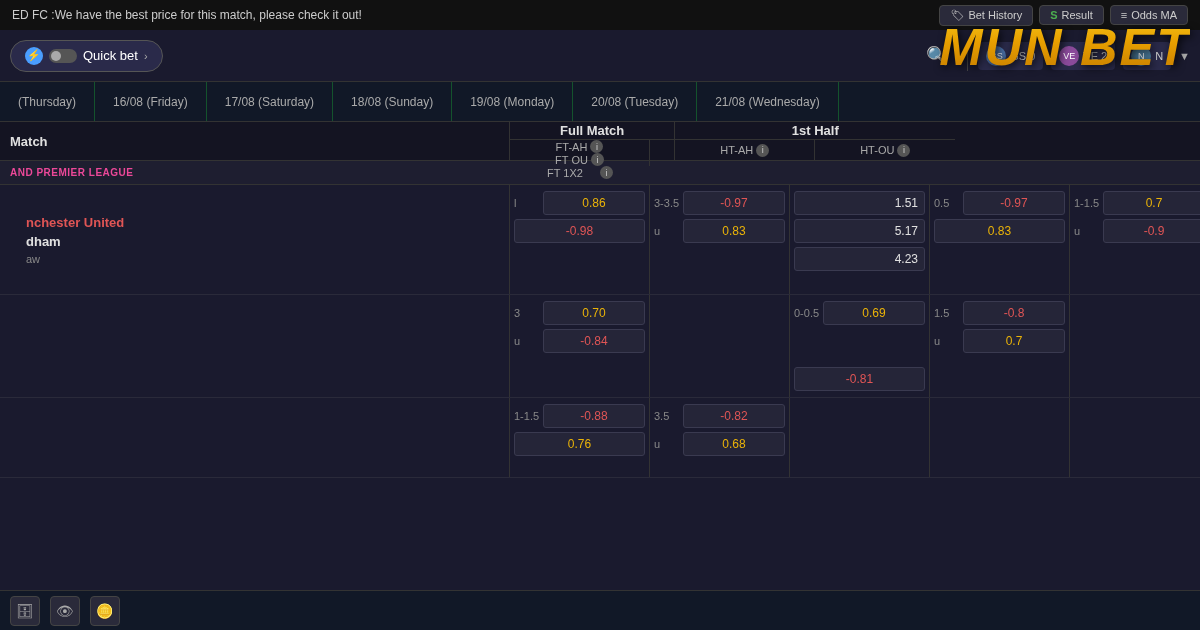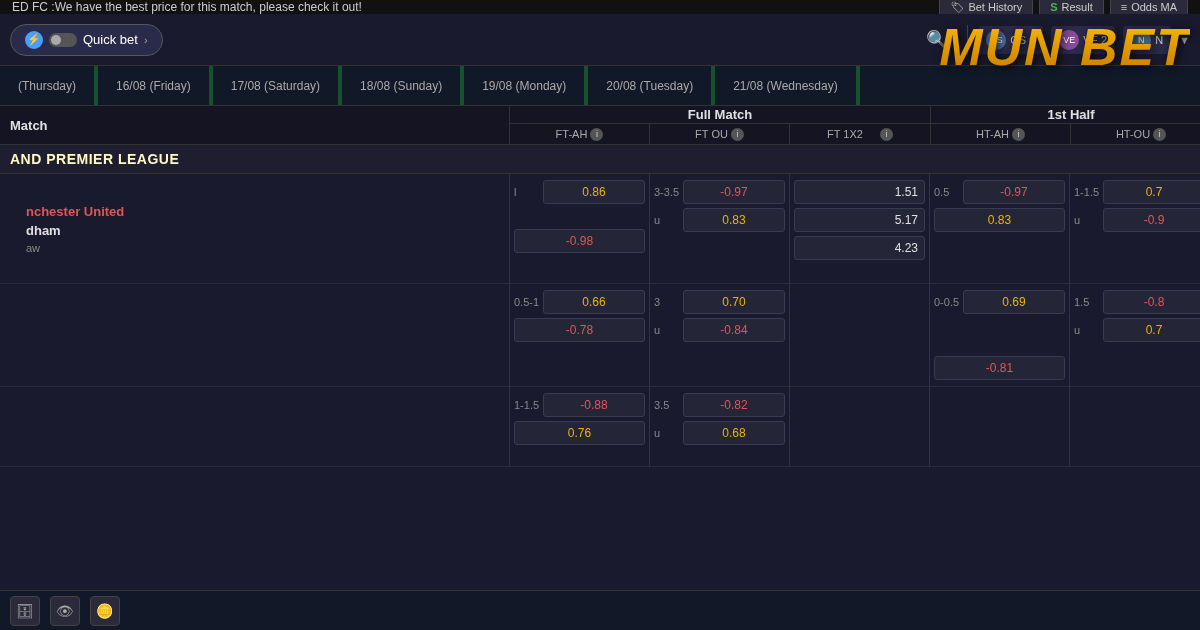--- a/index.html
+++ b/index.html
@@ -12,21 +12,21 @@
       overflow: hidden;
       font-size: 13px;
     }
 
     
     .announcement-bar {
       background: #111;
       color: #ccc;
       padding: 6px 12px;
       font-size: 12px;
-      height: 14px;
+      height: 30px;
       display: flex;
       align-items: center;
       justify-content: space-between;
     }
     .announcement-text {
       flex: 1;
       overflow: hidden;
       white-space: nowrap;
     }
     .top-buttons {
@@ -182,43 +182,43 @@
       overflow-x: hidden;
     }
     .date-tab {
       padding: 0 18px;
       height: 100%;
       display: flex;
       align-items: center;
       font-size: 12px;
       color: #aaa;
       cursor: pointer;
-      border-right: 4px solid #14532d;
+      border-right: 1px solid #14532d;
       white-space: nowrap;
     }
     .info-badge {
       width: 13px;
       height: 13px;
       background: #555;
       border-radius: 50%;
       display: inline-flex;
       align-items: center;
       justify-content: center;
       font-size: 9px;
       color: #ccc;
       cursor: pointer;
     }
 
     
     .league-row {
       background: #1e1e30;
       padding: 6px 10px;
-      font-size: 14px;
+      font-size: 10px;
       font-weight: 700;
-      color: #fef9c3;
+      color: #ec4899;
       border-bottom: 1px solid #333;
       text-transform: uppercase;
       letter-spacing: 0.5px;
     }
 
     .match-row {
       display: flex;
       background: #1a1a2e;
       border-bottom: 1px solid #2a2a3a;
       min-height: 80px;
@@ -390,21 +390,21 @@
   <div class="date-tab">19/08 (Monday)</div>
   <div class="date-tab">20/08 (Tuesday)</div>
   <div class="date-tab">21/08 (Wednesday)</div>
 </div>
 
 <div style="display:flex; background:#141422; border-bottom:1px solid #333;">
   <div style="width:510px;min-width:510px;padding:0 10px;font-size:13px;font-weight:600;color:#e0e0e0;border-right:1px solid #333;height:38px;display:flex;align-items:center;">Match</div>
 
   <div style="display:flex;flex-direction:column;border-right:1px solid #333;">
     <div style="height:18px;display:flex;align-items:center;justify-content:center;font-size:13px;font-weight:700;color:#e0e0e0;border-bottom:1px solid #333;padding:0 50px;">Full Match</div>
-    <div style="display:flex;height:20px;">
+    <div style="display:flex;height:20px;flex-direction:column;">
       <div style="width:140px;min-width:140px;display:flex;align-items:center;justify-content:center;gap:3px;font-size:11px;color:#aaa;border-right:1px solid #333;">
         <span>FT-AH</span>
         <span class="info-badge">i</span>
       </div>
       <div style="width:140px;min-width:140px;display:flex;align-items:center;justify-content:center;gap:3px;font-size:11px;color:#aaa;border-right:1px solid #333;">
         <span>FT OU</span>
         <span class="info-badge">i</span>
       </div>
       <div style="width:140px;min-width:140px;display:flex;align-items:center;justify-content:center;gap:17px;font-size:11px;color:#aaa;">
         <span>FT 1X2</span>
@@ -436,21 +436,21 @@
     <div class="team-name away">dham</div>
     <div class="draw-label">aw</div>
   </div>
 
   <div class="odds-col">
     <div class="odds-row">
       <span class="odds-label">l</span>
       <div class="odds-box positive" style="flex:1;">0.86</div>
     </div>
     <div class="odds-row">
-      <div class="odds-box negative" style="flex:1;margin-top:21px;">-0.98</div>
+      <div class="odds-box negative" style="flex:1;">-0.98</div>
     </div>
   </div>
 
   <div class="odds-col">
     <div class="odds-row">
       <span class="odds-label">3-3.5</span>
       <div class="odds-box negative" style="flex:1;">-0.97</div>
     </div>
     <div class="odds-row">
       <span class="odds-label">u</span>
@@ -482,29 +482,20 @@
     <div class="odds-row">
       <span class="odds-label">u</span>
       <div class="odds-box negative" style="flex:1;">-0.9</div>
     </div>
   </div>
 </div>
 
 <div class="match-row" style="min-height:80px;">
   <div class="match-info-cell"></div>
 
-  <div class="odds-col">
-    <div class="odds-row">
-      <span class="odds-label">0.5-1</span>
-      <div class="odds-box positive" style="flex:1;">0.66</div>
-    </div>
-    <div class="odds-row">
-      <div class="odds-box negative" style="flex:1;">-0.78</div>
-    </div>
-  </div>
 
   <div class="odds-col">
     <div class="odds-row">
       <span class="odds-label">3</span>
       <div class="odds-box positive" style="flex:1;">0.70</div>
     </div>
     <div class="odds-row">
       <span class="odds-label">u</span>
       <div class="odds-box negative" style="flex:1;">-0.84</div>
     </div>

